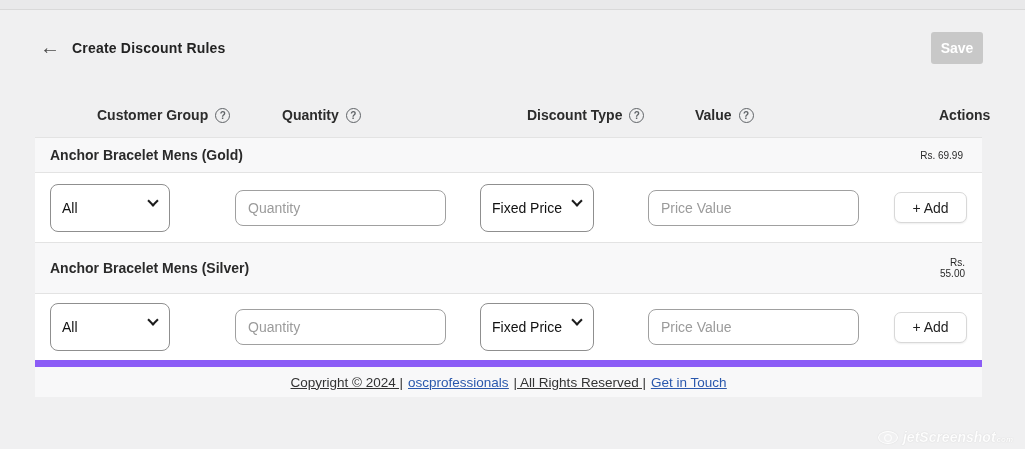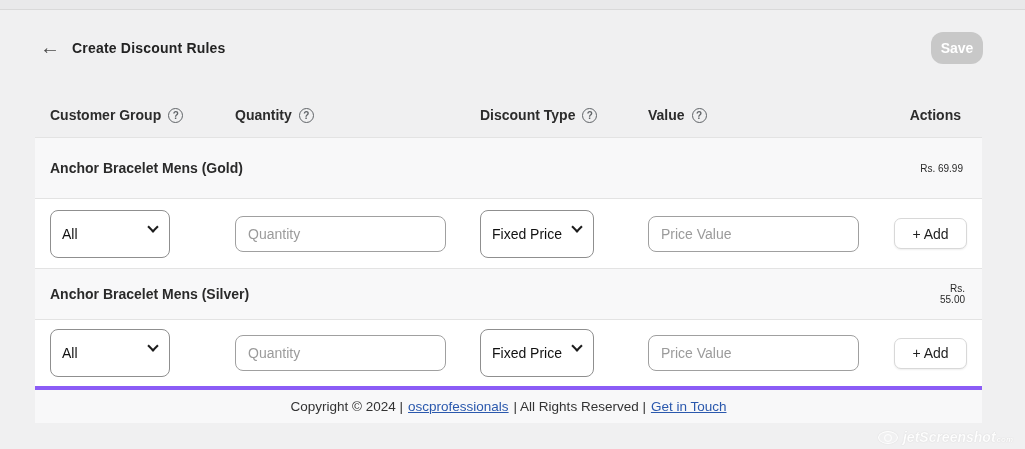--- a/index.html
+++ b/index.html
@@ -37,41 +37,41 @@
     margin-left: 12px;
     letter-spacing: 0.2px;
   }
   .save-btn {
     margin-left: auto;
     width: 52px;
     height: 32px;
     background: #c8c8c8;
     color: #ffffff;
     border: none;
-    border-radius: 12px;
+    border-radius: 3px;
     font-family: "Liberation Sans", sans-serif;
     font-size: 14px;
     font-weight: bold;
     cursor: default;
   }
   
   .cols {
     display: grid;
     grid-template-columns: 185px 245px 168px 244px 1fr;
     align-items: center;
     padding: 0 15px;
   }
   .table-header {
     margin: 29px 43px 0 35px;
     height: 44px;
     font-size: 14px;
     font-weight: bold;
     color: #2c2c2c;
   }
-  .th { display: inline-flex; align-items: center; }
+  .th { display: inline-flex; align-items: center; margin-left: 47px; }
   .th.actions { justify-content: flex-end; padding-right: 6px; }
   .help-icon {
     display: inline-flex;
     align-items: center;
     justify-content: center;
     width: 15px;
     height: 15px;
     border: 1.5px solid #606468;
     border-radius: 50%;
     font-size: 10px;
@@ -80,21 +80,21 @@
     margin-left: 7px;
     cursor: pointer;
     flex: 0 0 auto;
   }
   
   .card { margin: 0 43px 0 35px; }
   .row-product {
     background: #f8f8f9;
     border-top: 1px solid #e3e3e3;
     border-bottom: 1px solid #e3e3e3;
-    height: 62px;
+    height: 36px;
   }
   .row-product.second { height: 52px; gap: 12px; }
   .product-name {
     grid-column: 1 / 5;
     font-size: 14px;
     font-weight: bold;
     color: #2a2a2a;
   }
   .product-price {
     grid-column: 5;
@@ -154,28 +154,29 @@
     border-radius: 7px;
     box-shadow: 0 1px 2px rgba(0,0,0,0.07);
     font-family: "Liberation Sans", sans-serif;
     font-size: 14px;
     color: #1f1f1f;
     cursor: pointer;
   }
   
   .footer {
     background: #f8f8f9;
-    border-top: 4px solid #8b5cf6;
+    border-top: 7px solid #8b5cf6;
     height: 37px;
     display: flex;
     align-items: center;
     justify-content: center;
     gap: 5px;
     font-size: 13.5px;
     color: #333333;
+    text-decoration: underline;
   }
   .footer a { color: #2a58ad; text-decoration: underline; cursor: pointer; }
   
   .watermark {
     position: absolute;
     right: 12px;
     bottom: 4px;
     display: flex;
     align-items: baseline;
     font-style: italic;

